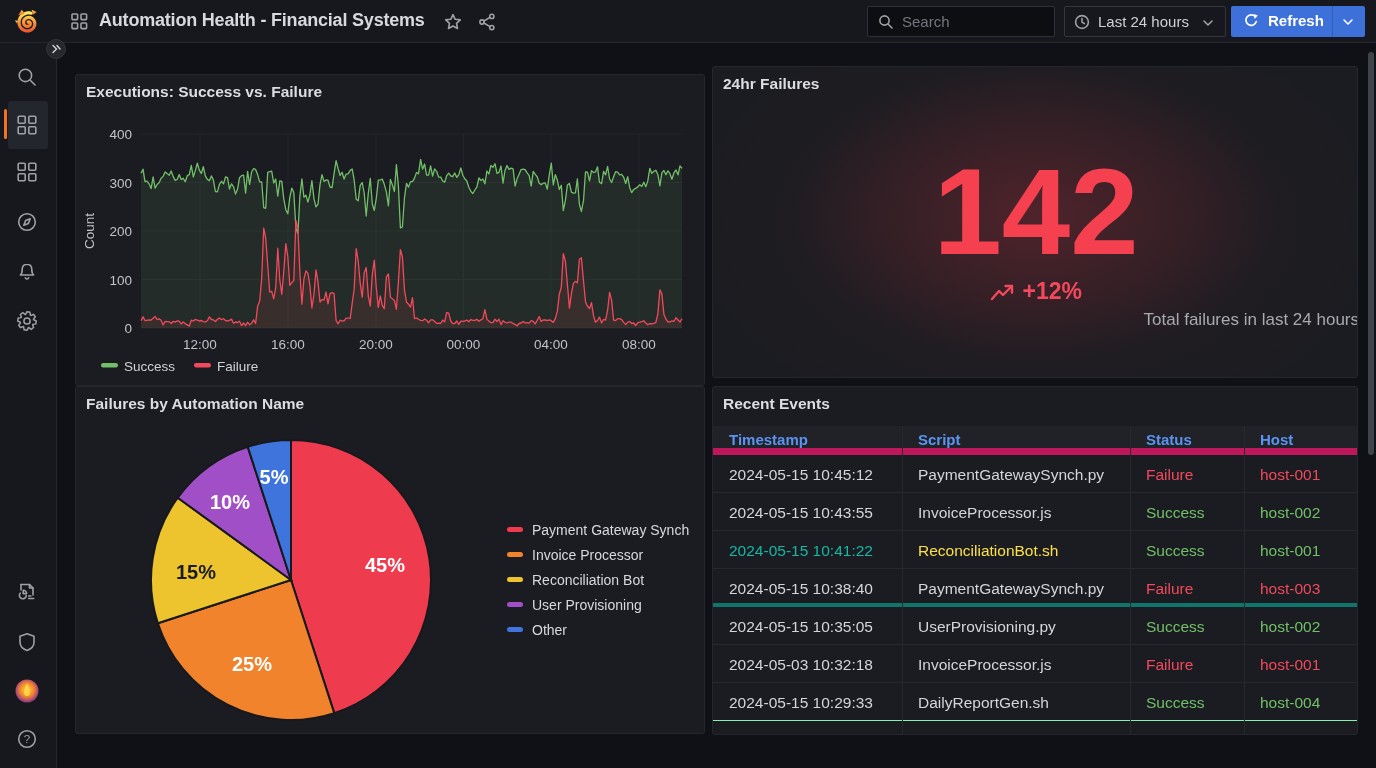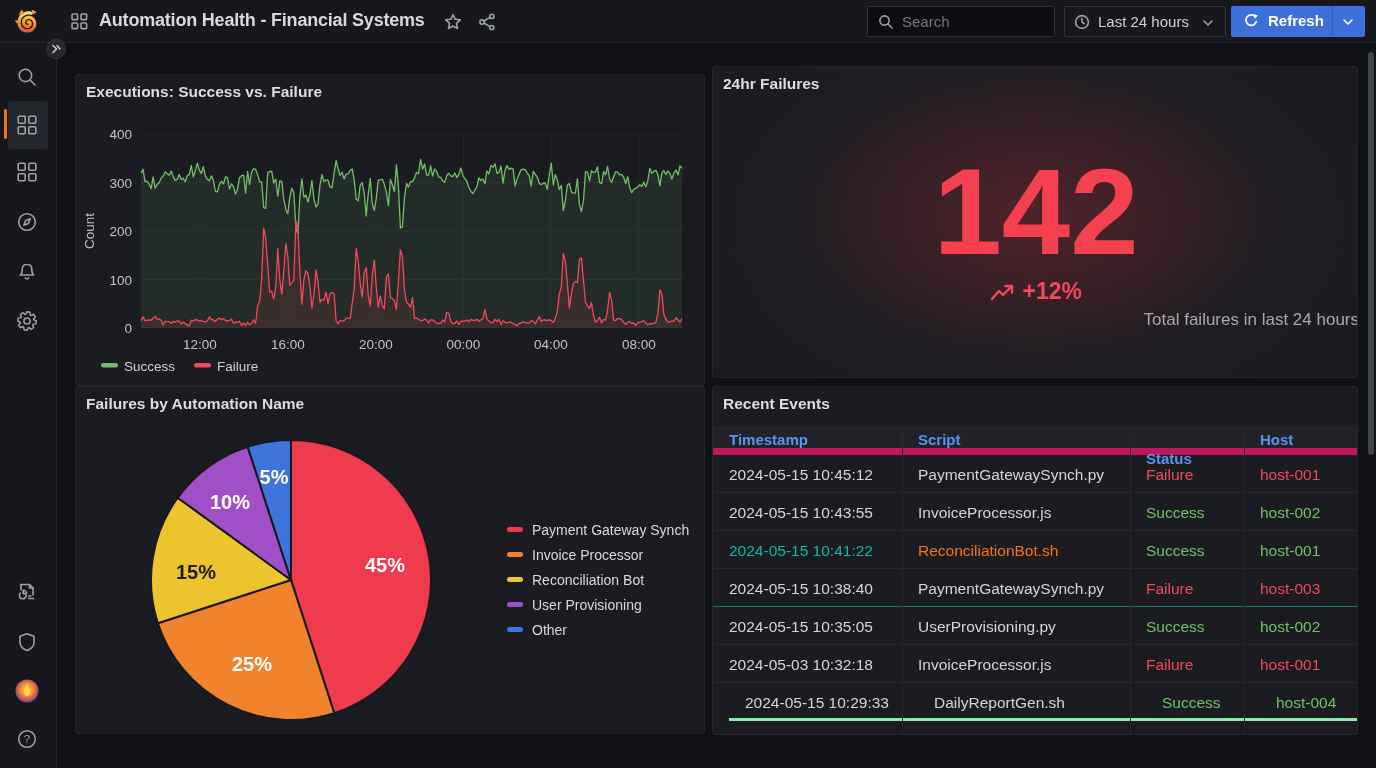--- a/index.html
+++ b/index.html
@@ -272,60 +272,60 @@
       <text x="456" y="247.5">Other</text>
     </g>
   </svg>
 </div>
 
 <div class="panel" style="left:712px; top:386px; width:646px; height:349px; overflow:hidden;">
   <div class="ptitle">Recent Events</div>
   <div class="abs" style="left:0; top:39px; width:644px; height:29px; background:#202227; border-bottom:7px solid #be185d;">
     <div class="abs" style="left:16px; top:5px; font-size:15px; font-weight:700; color:#5b93f0;">Timestamp</div>
     <div class="abs" style="left:205px; top:5px; font-size:15px; font-weight:700; color:#5b93f0;">Script</div>
-    <div class="abs" style="left:433px; top:5px; font-size:15px; font-weight:700; color:#5b93f0;margin-top:19px;">Status</div>
+    <div class="abs" style="left:433px; top:5px; font-size:15px; font-weight:700; color:#5b93f0;">Status</div>
     <div class="abs" style="left:547px; top:5px; font-size:15px; font-weight:700; color:#5b93f0;">Host</div>
   </div>
   <div class="abs" style="left:0; top:68px; width:644px; height:38px; border-bottom:1px solid #26282e;">
       <div class="abs" style="left:16px; top:11px; font-size:15.5px; color:#d4d5d8;">2024-05-15 10:45:12</div>
       <div class="abs" style="left:205px; top:11px; font-size:15.5px; color:#d4d5d8;">PaymentGatewaySynch.py</div>
       <div class="abs" style="left:433px; top:11px; font-size:15.5px; color:#f2495c;">Failure</div>
       <div class="abs" style="left:547px; top:11px; font-size:15.5px; color:#f2495c;">host-001</div>
     </div>
   <div class="abs" style="left:0; top:106px; width:644px; height:38px; border-bottom:1px solid #26282e;">
       <div class="abs" style="left:16px; top:11px; font-size:15.5px; color:#d4d5d8;">2024-05-15 10:43:55</div>
       <div class="abs" style="left:205px; top:11px; font-size:15.5px; color:#d4d5d8;">InvoiceProcessor.js</div>
       <div class="abs" style="left:433px; top:11px; font-size:15.5px; color:#73bf69;">Success</div>
       <div class="abs" style="left:547px; top:11px; font-size:15.5px; color:#73bf69;">host-002</div>
     </div>
   <div class="abs" style="left:0; top:144px; width:644px; height:38px; border-bottom:1px solid #26282e;">
       <div class="abs" style="left:16px; top:11px; font-size:15.5px; color:#14b8a6;">2024-05-15 10:41:22</div>
-      <div class="abs" style="left:205px; top:11px; font-size:15.5px; color:#f97316;">ReconciliationBot.sh</div>
+      <div class="abs" style="left:205px; top:11px; font-size:15.5px; color:#fde047;">ReconciliationBot.sh</div>
       <div class="abs" style="left:433px; top:11px; font-size:15.5px; color:#73bf69;">Success</div>
       <div class="abs" style="left:547px; top:11px; font-size:15.5px; color:#73bf69;">host-001</div>
     </div>
-  <div class="abs" style="left:0; top:182px; width:644px; height:38px; border-bottom:1px solid #0f766e;">
+  <div class="abs" style="left:0; top:182px; width:644px; height:38px; border-bottom:4px solid #0f766e;">
       <div class="abs" style="left:16px; top:11px; font-size:15.5px; color:#d4d5d8;">2024-05-15 10:38:40</div>
       <div class="abs" style="left:205px; top:11px; font-size:15.5px; color:#d4d5d8;">PaymentGatewaySynch.py</div>
       <div class="abs" style="left:433px; top:11px; font-size:15.5px; color:#f2495c;">Failure</div>
       <div class="abs" style="left:547px; top:11px; font-size:15.5px; color:#f2495c;">host-003</div>
     </div>
   <div class="abs" style="left:0; top:220px; width:644px; height:38px; border-bottom:1px solid #26282e;">
       <div class="abs" style="left:16px; top:11px; font-size:15.5px; color:#d4d5d8;">2024-05-15 10:35:05</div>
       <div class="abs" style="left:205px; top:11px; font-size:15.5px; color:#d4d5d8;">UserProvisioning.py</div>
       <div class="abs" style="left:433px; top:11px; font-size:15.5px; color:#73bf69;">Success</div>
       <div class="abs" style="left:547px; top:11px; font-size:15.5px; color:#73bf69;">host-002</div>
     </div>
   <div class="abs" style="left:0; top:258px; width:644px; height:38px; border-bottom:1px solid #26282e;">
       <div class="abs" style="left:16px; top:11px; font-size:15.5px; color:#d4d5d8;">2024-05-03 10:32:18</div>
       <div class="abs" style="left:205px; top:11px; font-size:15.5px; color:#d4d5d8;">InvoiceProcessor.js</div>
       <div class="abs" style="left:433px; top:11px; font-size:15.5px; color:#f2495c;">Failure</div>
       <div class="abs" style="left:547px; top:11px; font-size:15.5px; color:#f2495c;">host-001</div>
     </div>
-  <div class="abs" style="left:16px; top:296px; width:644px; height:38px; border-bottom:3px solid #86efac;">
+  <div class="abs" style="left:0; top:296px; width:644px; height:38px; border-bottom:1px solid #86efac;">
       <div class="abs" style="left:16px; top:11px; font-size:15.5px; color:#d4d5d8;">2024-05-15 10:29:33</div>
       <div class="abs" style="left:205px; top:11px; font-size:15.5px; color:#d4d5d8;">DailyReportGen.sh</div>
       <div class="abs" style="left:433px; top:11px; font-size:15.5px; color:#73bf69;">Success</div>
       <div class="abs" style="left:547px; top:11px; font-size:15.5px; color:#73bf69;">host-004</div>
     </div>
   <div class="abs" style="left:189px; top:39px; width:1px; height:310px; background:#26282e;"></div>
   <div class="abs" style="left:417px; top:39px; width:1px; height:310px; background:#26282e;"></div>
   <div class="abs" style="left:531px; top:39px; width:1px; height:310px; background:#26282e;"></div>
 </div>
 

